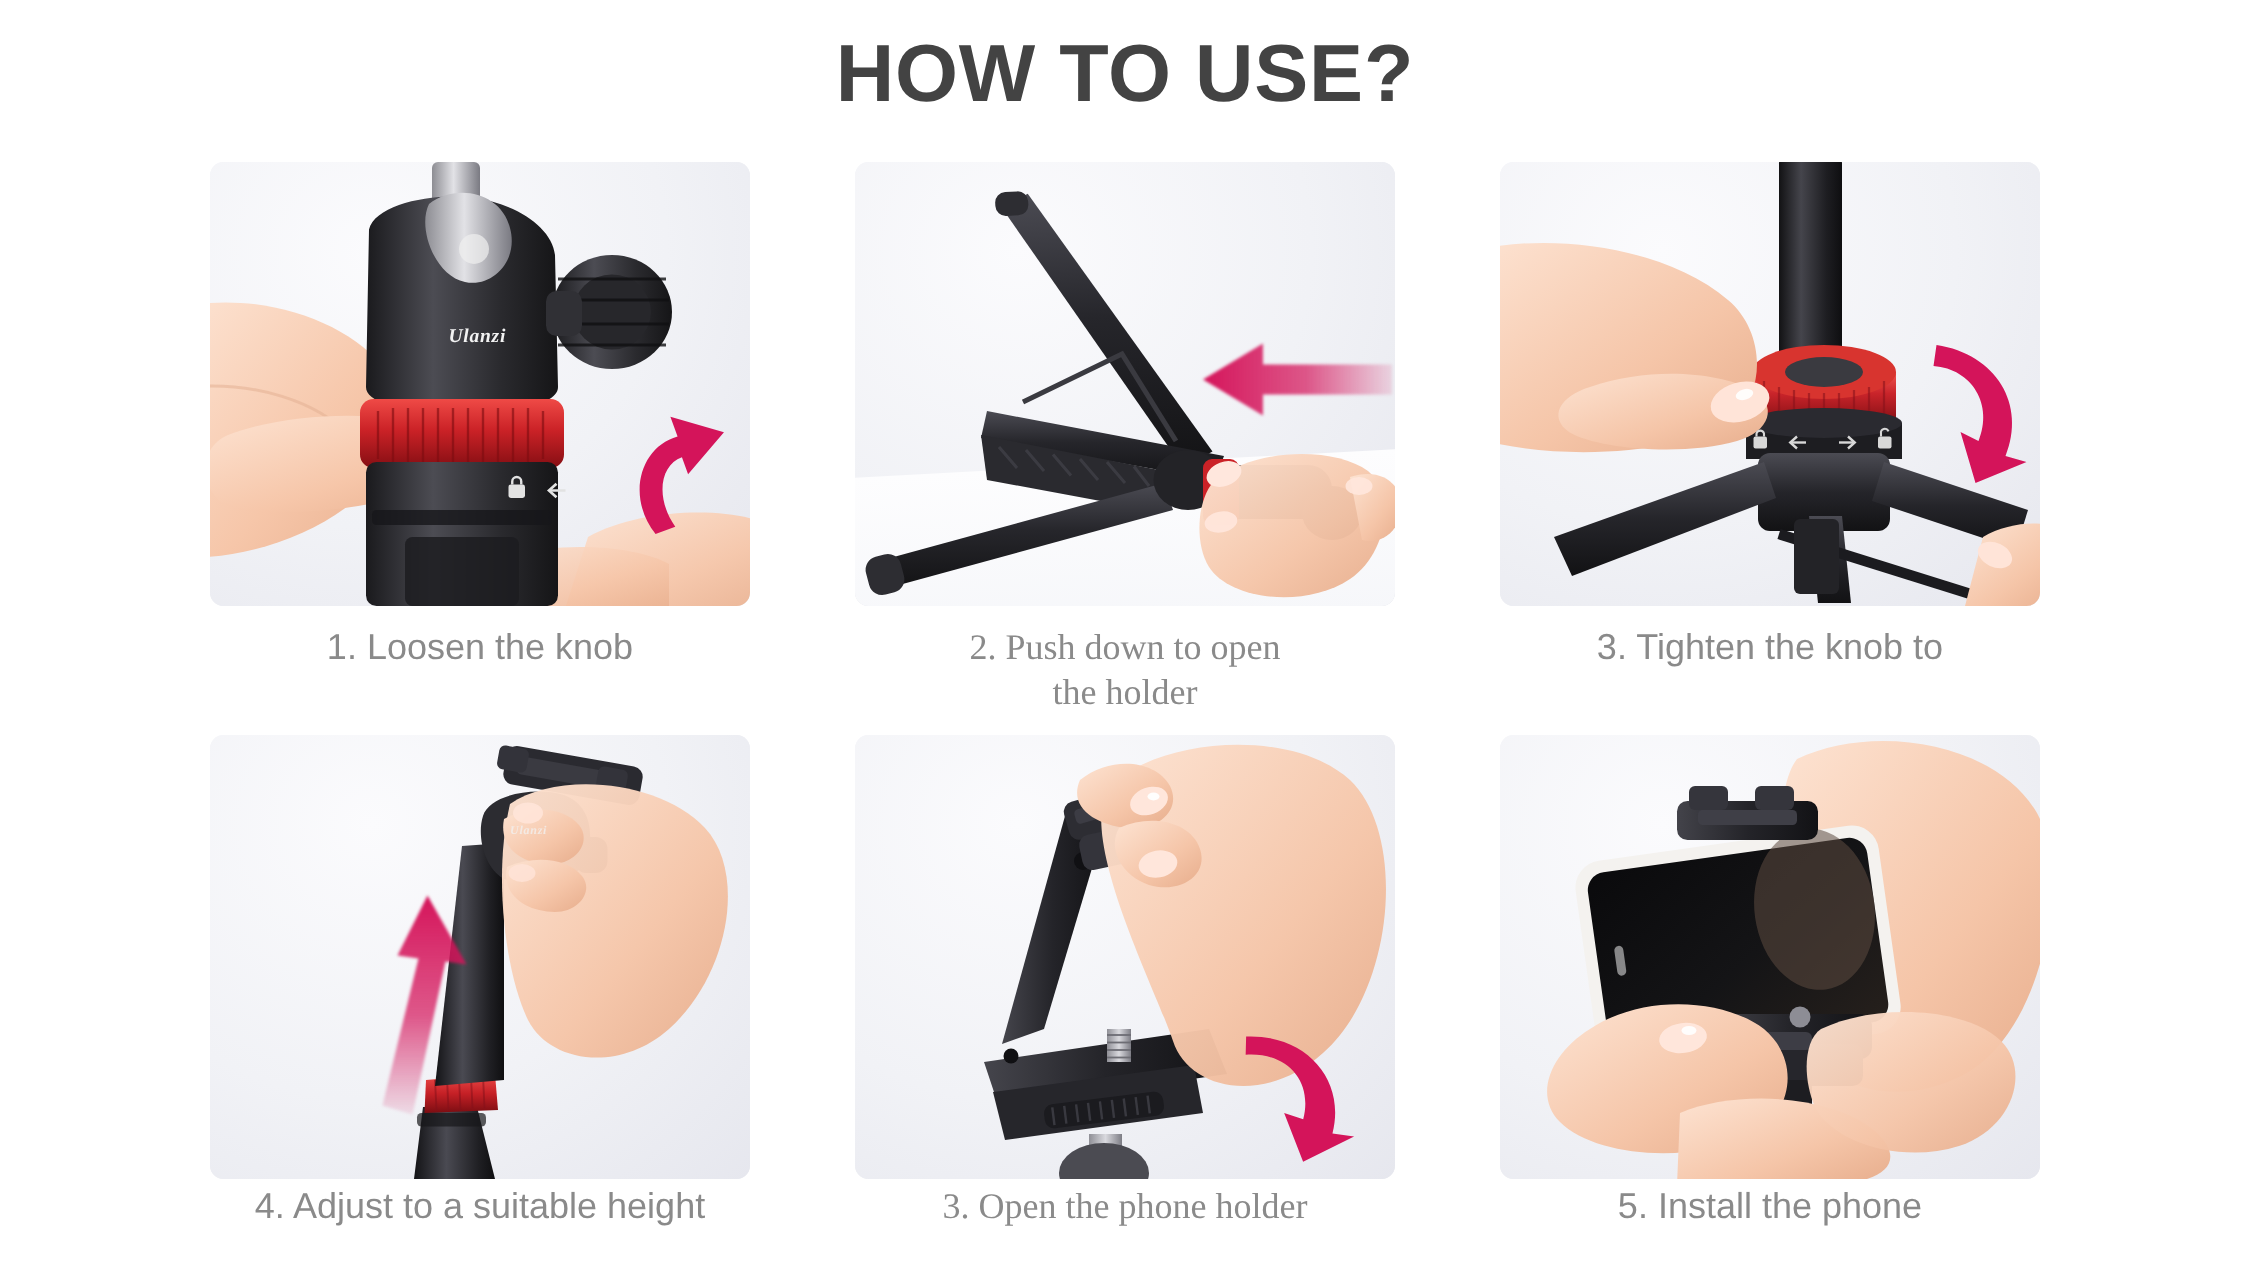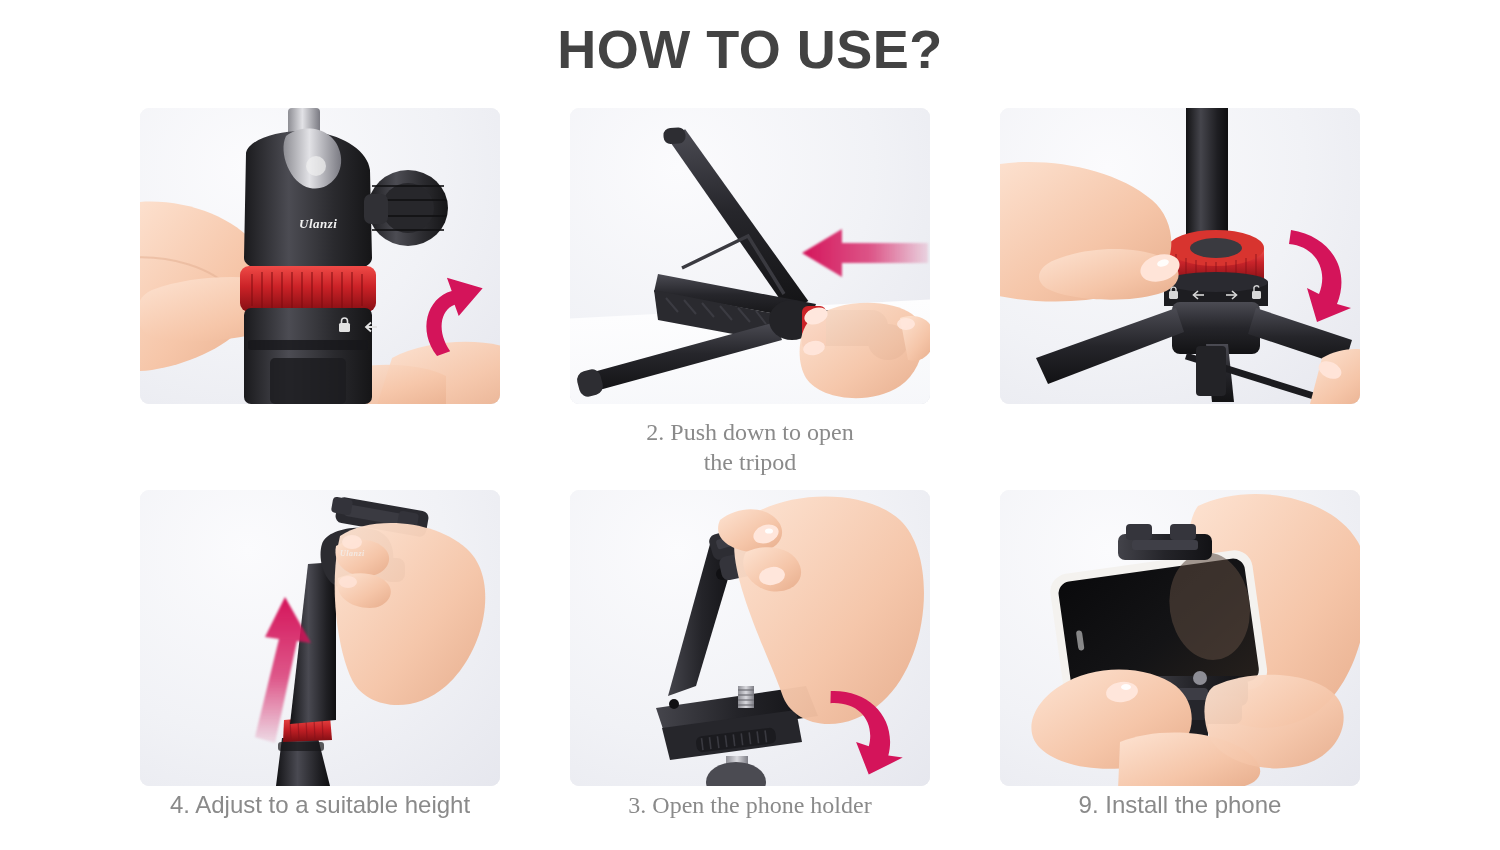--- a/index.html
+++ b/index.html
@@ -208,20 +208,23 @@
             <g>
               <path d="M40 11 L30 11" stroke="#e2e2e2" stroke-width="1.8"></path>
               <path d="M34 6.5 L29 11 L34 15.5" stroke="#e2e2e2" stroke-width="1.8" fill="none"></path>
             </g>
           </svg>
 
           <svg class="arrow-curve" width="110" height="110" viewBox="0 0 110 110" style="left:258px; top:152px;">
             <path d="M26 88 C 16 58, 36 30, 62 32 L 62 18 L 92 40 L 60 58 L 60 46 C 44 46, 34 66, 40 88 Z" fill="#d4145a" transform="rotate(-20 55 55)"></path>
           </svg>
         </div>
+        <div class="caption">
+          <div>1. Loosen the knob</div>
+        </div>
       </div>
 
       <div class="cell c2">
         <div class="photo">
           <div class="bg-soft"></div>
           <div class="tabletop"></div>
 
           <svg width="360" height="296" viewBox="0 0 360 296" style="position:absolute;left:0;top:0;">
             <defs>
               <linearGradient id="legG" x1="0" y1="0" x2="0" y2="1">
@@ -275,21 +278,21 @@
                 <stop offset="0%" stop-color="#d4145a" stop-opacity="0.12"></stop>
                 <stop offset="45%" stop-color="#d4145a" stop-opacity="0.7"></stop>
                 <stop offset="100%" stop-color="#d4145a" stop-opacity="1"></stop>
               </linearGradient>
             </defs>
             <path d="M2 30 L 42 6 L 42 20 L 128 20 L 128 40 L 42 40 L 42 54 Z" fill="url(#fadeL)"></path>
           </svg>
         </div>
         <div class="caption">
           <div>2. Push down to open</div>
-          <div>the tripod</div>
+          <div>the holder</div>
         </div>
       </div>
 
       <div class="cell c3">
         <div class="photo">
           <div class="bg-soft"></div>
 
           <svg width="360" height="296" viewBox="0 0 360 296" style="position:absolute;left:0;top:0;">
             <defs>
               <linearGradient id="colG" x1="0" y1="0" x2="1" y2="0">
@@ -371,20 +374,21 @@
               <rect x="88" y="9" width="9" height="8" rx="1.4" fill="#d8d8d8"></rect>
               <path d="M90 9 V7 a2.6 2.6 0 0 1 5 -1.4" stroke="#d8d8d8" stroke-width="1.4" fill="none"></path>
             </g>
           </svg>
 
           <svg class="arrow-curve" width="110" height="110" viewBox="0 0 110 110" style="left:255px; top:108px;">
             <path d="M36 14 C 76 20, 96 54, 82 88 L 96 92 L 62 106 L 52 72 L 64 78 C 74 54, 60 30, 34 28 Z" fill="#d4145a"></path>
           </svg>
         </div>
         <div class="caption">
+          <div>3. Tighten the knob to</div>
         </div>
       </div>
     </div>
 
     <div class="row row-2">
 
       <div class="cell c1">
         <div class="photo">
           <div class="bg-soft"></div>
 
@@ -576,19 +580,19 @@
 
             <path d="M60 196 C 96 172, 150 176, 176 196 C 200 216, 196 252, 168 266 C 130 286, 64 282, 40 258 C 22 240, 34 212, 60 196 Z" fill="url(#sk6)"></path>
             <ellipse cx="122" cy="202" rx="16" ry="10" transform="rotate(-8 122 202)" fill="#ffe6db"></ellipse>
             <ellipse cx="126" cy="197" rx="5" ry="3" fill="#ffffff" opacity=".9"></ellipse>
             <path d="M120 252 C 158 236, 222 240, 250 264 C 272 284, 258 300, 212 300 L 118 300 Z" fill="url(#sk6)"></path>
 
             <path d="M214 196 C 252 178, 312 182, 334 204 C 354 224, 342 262, 306 274 C 268 286, 222 272, 210 248 C 202 230, 202 204, 214 196 Z" fill="url(#sk6)" opacity=".96"></path>
           </svg>
         </div>
         <div class="caption">
-          <div>9. Install the phone</div>
+          <div>5. Install the phone</div>
         </div>
       </div>
     </div>
 
   </div>
 </div>
 
 </body></html>

